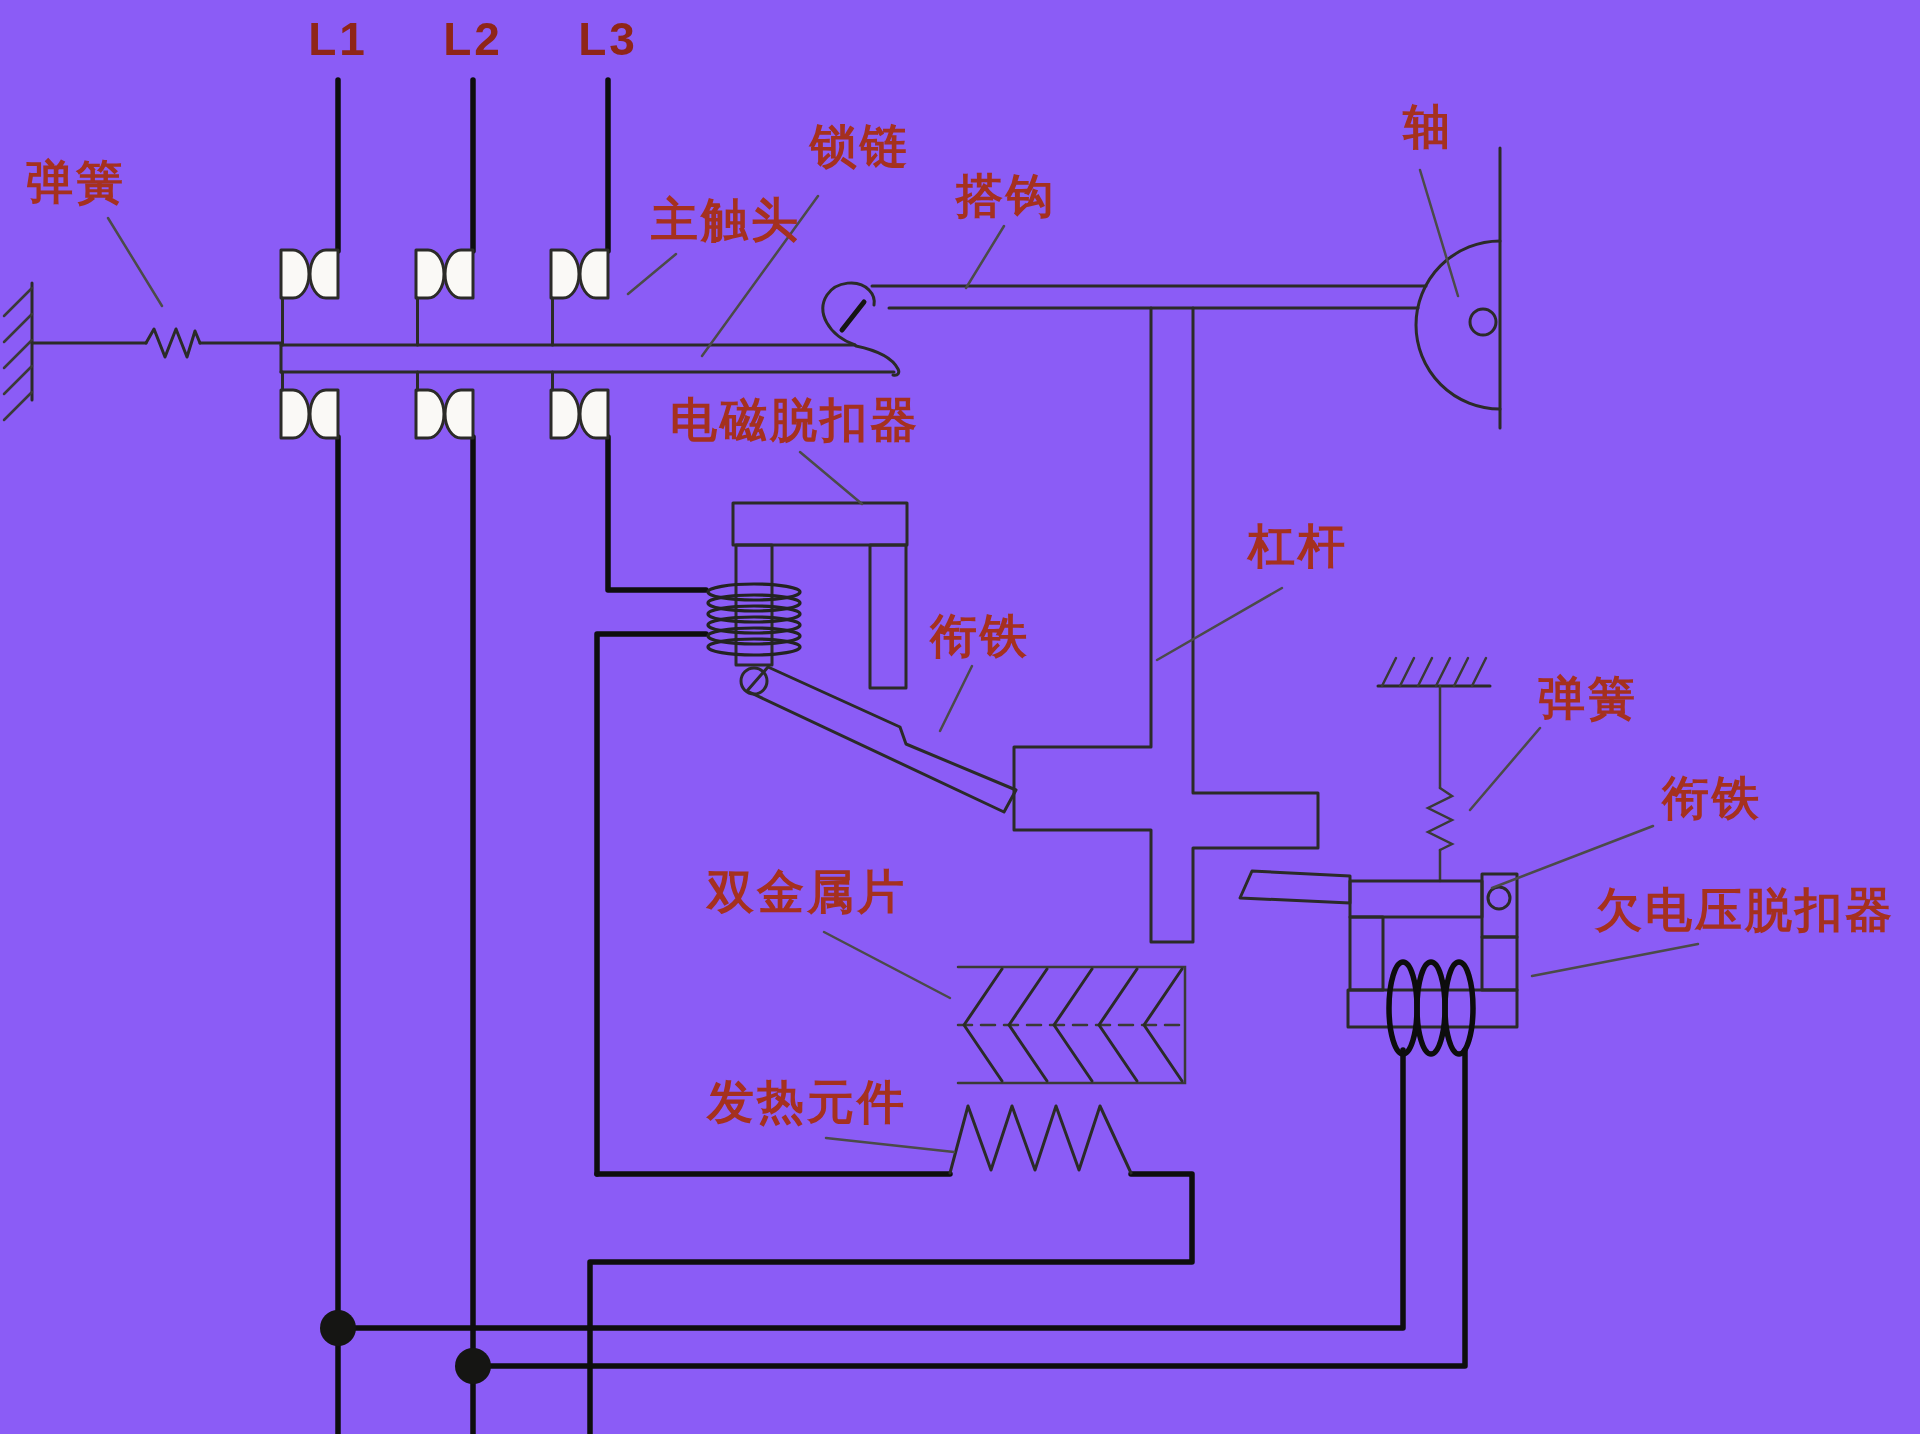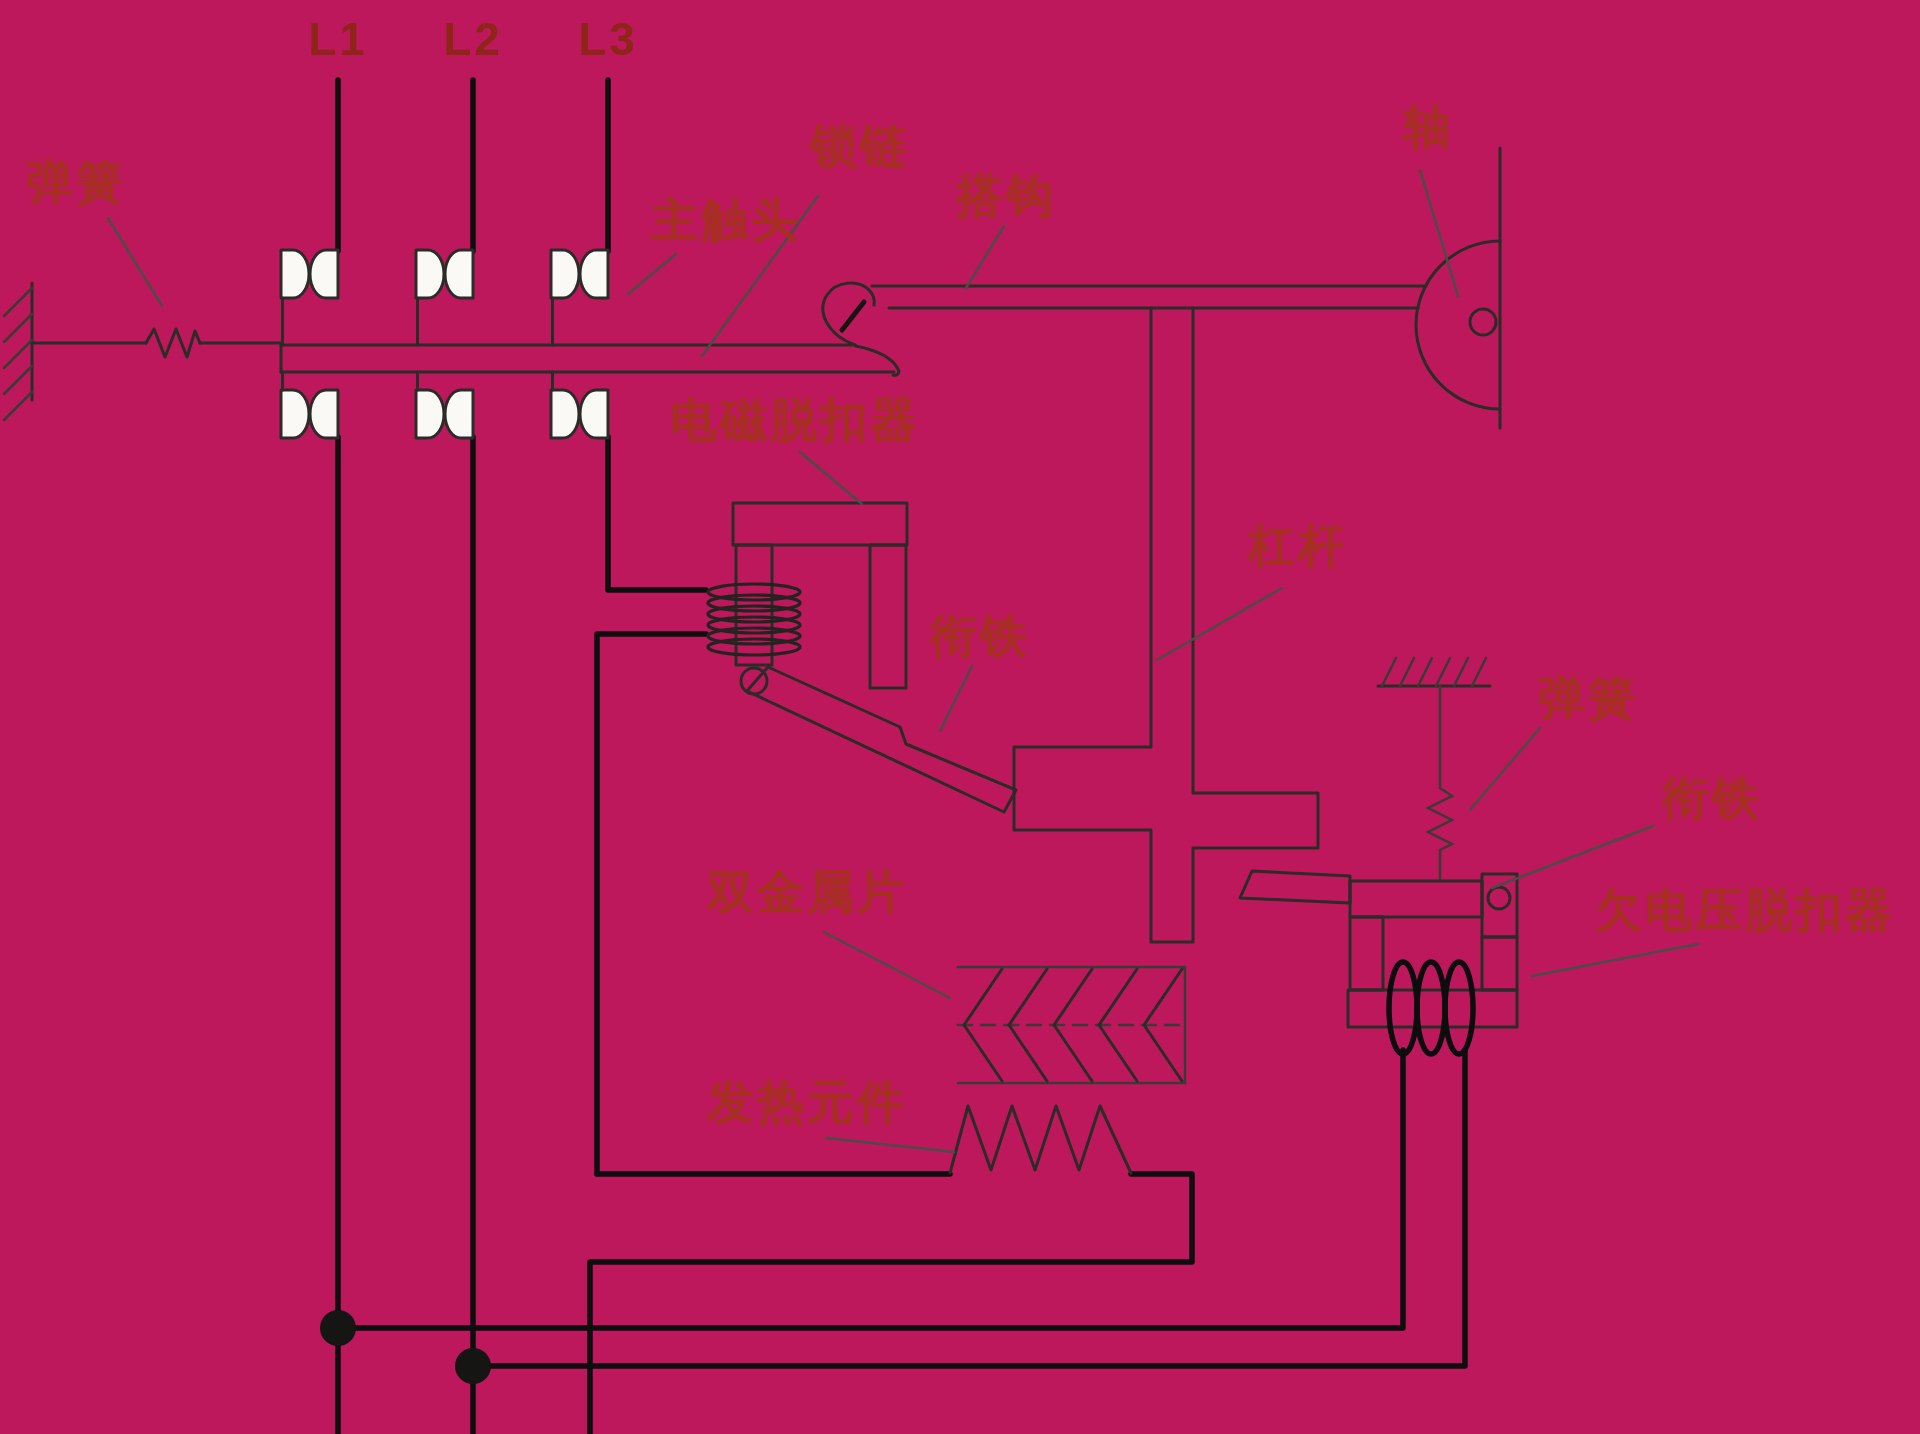--- a/index.html
+++ b/index.html
@@ -1,16 +1,16 @@
 <!DOCTYPE html>
 <html><head>
 <meta charset="utf-8">
 <style>
   html,body{margin:0;padding:0;background:#e8e8e8;}
-  .stage{width:1920px;height:1434px;background:#be185d;position:relative;overflow:hidden;
+  .stage{width:1920px;height:1434px;background:#8b5cf6;position:relative;overflow:hidden;
          font-family:"Liberation Sans", sans-serif;}
   svg{display:block}
   .mech{stroke:#2b2b28;stroke-width:3;fill:none;stroke-linecap:round;stroke-linejoin:round}
   .mech-thin{stroke:#3a3a37;stroke-width:2.5;fill:none;stroke-linecap:round}
   .wire{stroke:#0e0e0e;stroke-width:5.5;fill:none;stroke-linecap:round;stroke-linejoin:round}
   .coil{stroke:#232320;stroke-width:3.2;fill:none}
   .coil-bold{stroke:#0d0d0d;stroke-width:5.5;fill:none}
   .leader{stroke:#4b4b49;stroke-width:2.5;fill:none;stroke-linecap:round}
   .dot{fill:#151513;stroke:none}
   .lbl{font-weight:bold;letter-spacing:3px}

